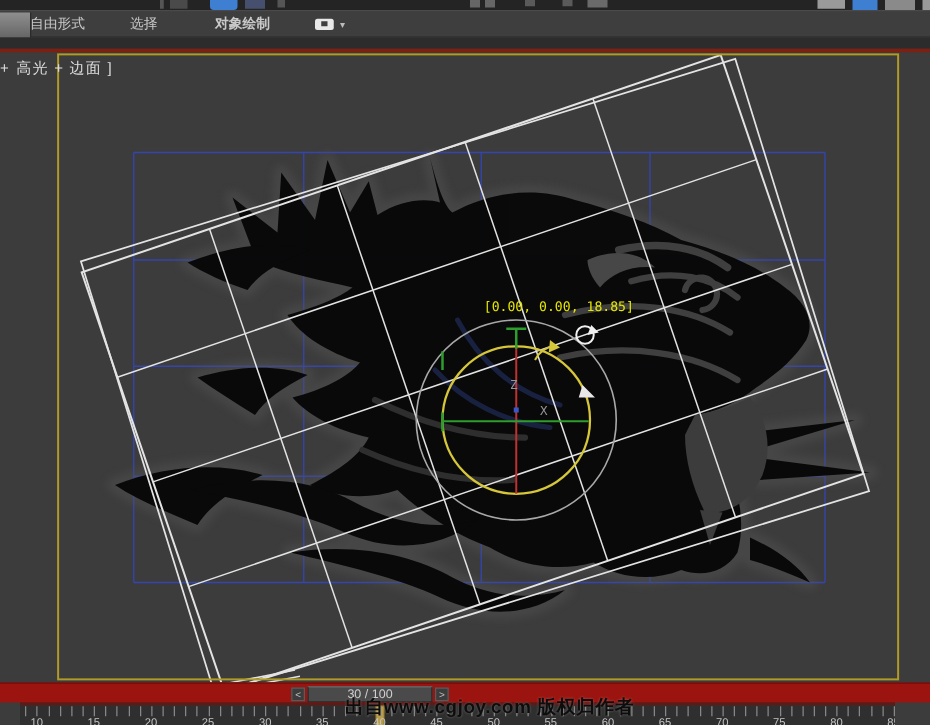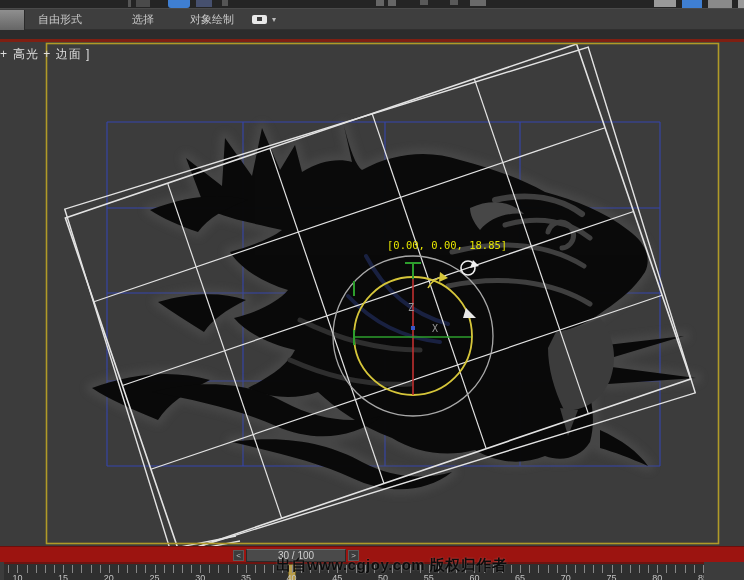--- a/index.html
+++ b/index.html
@@ -9,24 +9,24 @@
     background:var(--viewport-bg,#3c3c3c);
     font-family:"Liberation Sans",sans-serif;
     -webkit-font-smoothing:antialiased;
   }
   
   .toolbar-strip{position:absolute;left:0;top:0;width:744px;height:8px;background:#242424;}
   .toolbar-strip .frag{position:absolute;top:0;}
   
   .ribbon{position:absolute;left:0;top:8px;width:744px;height:22px;background:#3e3e3e;border-top:1px solid #4a4a4a;border-bottom:1px solid #303030;}
   .ribbon-left-btn{position:absolute;left:0;top:1px;width:25px;height:20px;background:linear-gradient(#8f8f8f,#666);border-right:1px solid #2a2a2a;cursor:pointer;}
-  .ribbon-tab{position:absolute;top:0;height:21px;line-height:21px;color:#c9c9c9;font-size:11px;text-align:right;cursor:pointer;white-space:nowrap;}
+  .ribbon-tab{position:absolute;top:0;height:21px;line-height:21px;color:#c9c9c9;font-size:11px;text-align:left;cursor:pointer;white-space:nowrap;}
   .tab1{left:24px;width:58px;}
   .tab2{left:104px;width:50px;}
-  .tab3{left:172px;width:62px;}
+  .tab3{left:172px;width:62px;font-weight:bold;}
   .paint-menu{position:absolute;left:250px;top:3px;width:32px;height:16px;cursor:pointer;}
   .paint-glyph{position:absolute;left:2px;top:3px;width:15px;height:9px;background:#e8e8e8;border-radius:2px;}
   .paint-glyph:after{content:"";position:absolute;left:5px;top:2px;width:5px;height:4px;background:#3e3e3e;}
   .paint-caret{position:absolute;left:22px;top:3px;color:#bbb;font-size:8px;line-height:10px;}
   
   .subbar{position:absolute;left:0;top:30px;width:744px;height:9px;background:#2c2c2c;}
   .redline{position:absolute;left:0;top:39px;width:744px;height:3px;background:var(--redline,#7f1f12);}
   
   .viewport{position:absolute;left:0;top:42px;width:744px;height:504px;overflow:hidden;background:var(--viewport-bg,#3c3c3c);}
   .viewport svg{position:absolute;left:0;top:0;}
@@ -36,21 +36,21 @@
   .wire{stroke:var(--wireframe,#e3e3e3);fill:none;}
   .readout{fill:var(--readout-yellow,#e6e600);font-family:"DejaVu Sans Mono","Liberation Mono",monospace;font-size:10.5px;}
   .axis-lbl{fill:#969696;font-size:10px;font-family:"DejaVu Sans Mono","Liberation Mono",monospace;}
   
   .timebar{position:absolute;left:0;top:546px;width:744px;height:16px;background:var(--timebar-red,#9c1410);border-top:1px solid #6d0e0b;}
   .tb-btn{position:absolute;top:3px;width:11px;height:11px;background:#3c3c3c;border:1px solid #5a5a5a;color:#c0c0c0;font-size:8px;line-height:9px;text-align:center;cursor:pointer;padding:0;}
   .tb-prev{left:233px;}
   .tb-next{left:348px;}
   .tb-display{position:absolute;left:246px;top:2px;width:100px;height:13px;background:#4a4a4a;border:1px solid #2a2a2a;border-top-color:#6a6a6a;color:#cfcfcf;font-size:10px;line-height:12px;text-align:center;cursor:ew-resize;}
   
-  .trackbar{position:absolute;left:4px;top:562px;width:700px;height:18px;background:#2f2f2f;border-top:2px solid #6d1410;overflow:hidden;cursor:pointer;}
+  .trackbar{position:absolute;left:16px;top:562px;width:700px;height:18px;background:#2f2f2f;border-top:2px solid #6d1410;overflow:hidden;cursor:pointer;}
   .tick{position:absolute;top:1px;width:1px;height:8px;background:#878787;}
   .flabel{position:absolute;top:9px;width:30px;margin-left:-15px;text-align:center;color:#c4c4c4;font-size:9px;}
   .fmarker{position:absolute;top:0;width:8px;height:17px;background:rgba(201,170,77,0.9);border:1px solid #6b5a20;}
   
   .watermark{position:absolute;left:276px;top:556px;color:#0d0d0d;font-size:15px;font-weight:bold;letter-spacing:0.5px;white-space:nowrap;text-shadow:0 0 2px rgba(220,220,220,0.35);}
 </style>
 </head>
 <body>
 
 <div class="screen">

